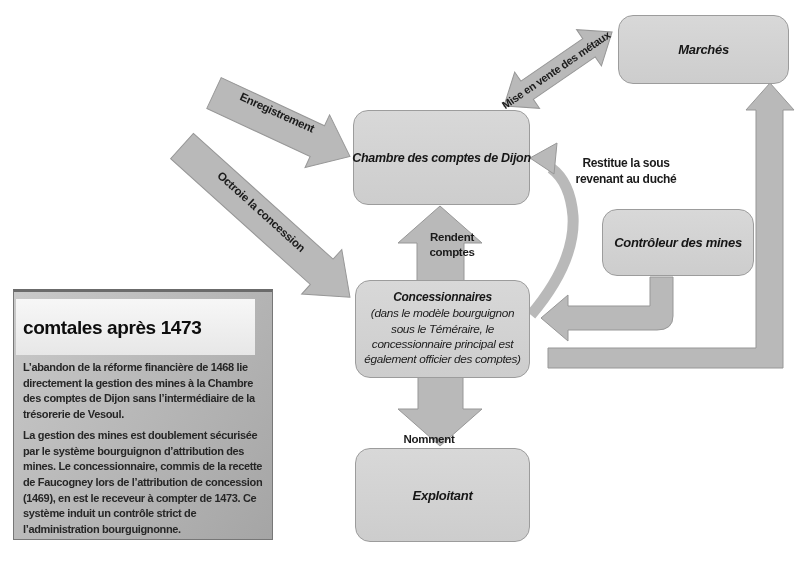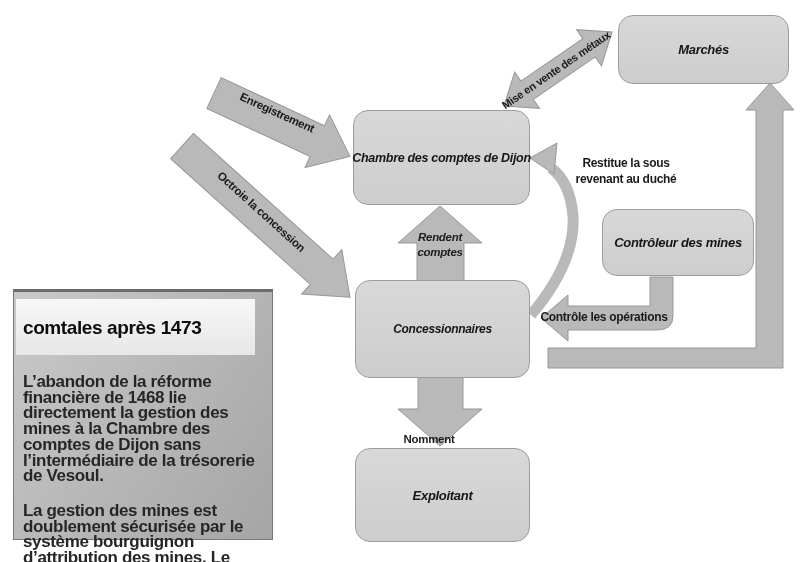--- a/index.html
+++ b/index.html
@@ -40,22 +40,22 @@
     box-sizing:border-box;
   }
   .infobox-title{
     margin:7px 17px 0 2px;height:56px;
     background:linear-gradient(180deg,#f7f7f7,#e7e7e7);
     display:flex;flex-direction:column;justify-content:center;
     padding-left:7px;
   }
   .infobox-title div{font-weight:bold;font-size:19px;line-height:25px;letter-spacing:-0.4px;color:#0d0d0d;}
   .infobox p{
-    margin:19px 8px 0 9px;
-    font-size:17px;line-height:15.7px;letter-spacing:-0.35px;
+    margin:5px 8px 0 9px;
+    font-size:11px;line-height:15.7px;letter-spacing:-0.35px;
     color:#262626;font-weight:bold;
   }
 </style>
 </head>
 <body>
 
 <div class="canvas">
 
   <svg class="arrows" viewBox="0 0 800 562" aria-hidden="true">
 
@@ -85,43 +85,43 @@
   <div class="node" style="left:618px;top:15px;width:169px;height:67px;">
     <div class="title">Marchés</div>
   </div>
 
   <div class="node" style="left:602px;top:209px;width:150px;height:65px;">
     <div class="title">Contrôleur des mines</div>
   </div>
 
   <div class="node" style="left:355px;top:280px;width:173px;height:96px;">
     <div class="title" style="font-size:12px;">Concessionnaires</div>
+    <div class="note">(dans le modèle bourguignon sous le Téméraire, le concessionnaire principal est également officier des comptes)</div>
   </div>
 
   <div class="node" style="left:355px;top:448px;width:173px;height:92px;">
     <div class="title">Exploitant</div>
   </div>
 
   <div class="edge-label rot-enr" style="left:277px;top:113px;">Enregistrement</div>
 
   <div class="edge-label rot-oct" style="left:261px;top:212px;">Octroie la concession</div>
 
   <div class="edge-label rot-mise" style="left:556px;top:70px;">Mise en vente des métaux</div>
 
-  <div class="edge-label" style="left:440px;top:245px;font-style:italic;">
+  <div class="edge-label" style="left:452px;top:245px;">
     <div>Rendent</div>
     <div>comptes</div>
   </div>
 
   <div class="edge-label" style="left:626px;top:172px;font-size:12px;">
     <div>Restitue la sous</div>
     <div>revenant au duché</div>
   </div>
 
-  <div class="edge-label" style="left:604px;top:318px;font-size:12px;">Contrôle les opérations</div>
 
   <div class="edge-label" style="left:429px;top:404px;margin-top:35px;">Nomment</div>
 
   <div class="infobox">
     <div class="infobox-title">
       <div>comtales après 1473</div>
     </div>
     <p>L’abandon de la réforme financière de 1468 lie directement la gestion des mines à la Chambre des comptes de Dijon sans l’intermédiaire de la trésorerie de Vesoul.</p>
     <p>La gestion des mines est doublement sécurisée par le système bourguignon d’attribution des mines. Le concessionnaire, commis de la recette de Faucogney lors de l’attribution de concession (1469), en est le receveur à compter de 1473. Ce système induit un contrôle strict de l’administration bourguignonne.</p>
   </div>

